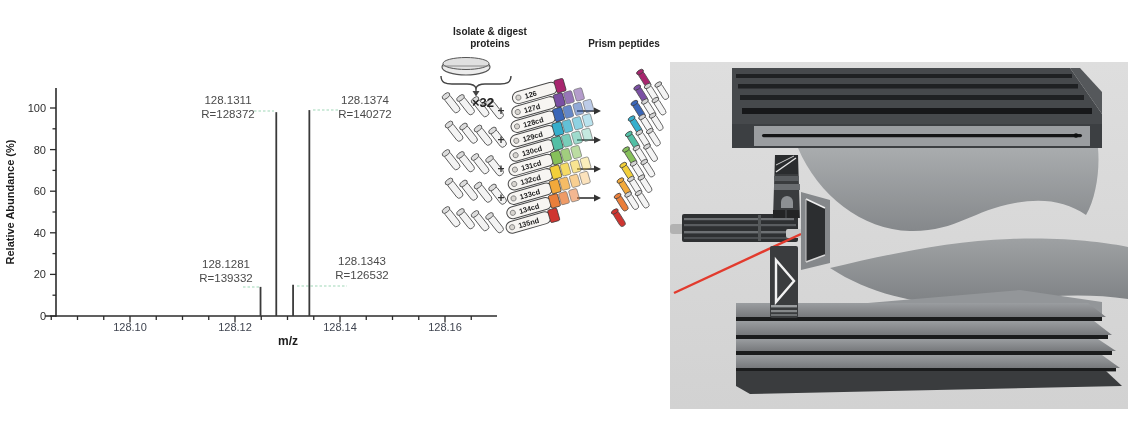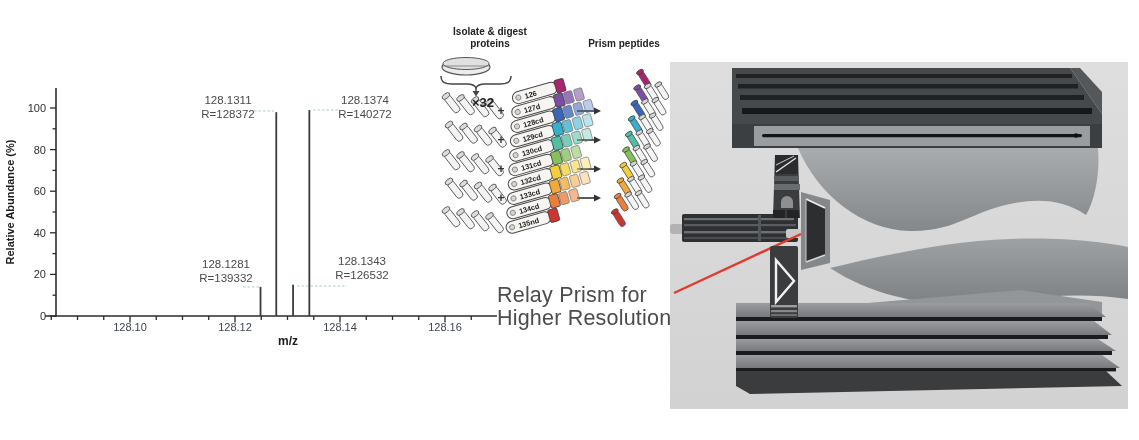--- a/index.html
+++ b/index.html
@@ -472,17 +472,13 @@
               <rect x="-3" y="0" width="6" height="17" rx="2.8" fill="#cf3530" stroke="#555" stroke-width="0.8"></rect>
               <ellipse cx="0" cy="0" rx="3.8" ry="2" fill="#cf3530" stroke="#444" stroke-width="0.8"></ellipse>
             </g>
       </g>
   </svg>
 
   <div class="htext wf-head" style="left:418px;top:26px;width:100px;">Isolate &amp; digest proteins</div>
   <div class="htext times" style="left:472px;top:59px;margin-top:36px;">×32</div>
   <div class="htext wf-head" style="left:552px;top:38px;width:100px;">Prism peptides</div>
 
-  <div class="caption">
-    <div>Relay Prism for</div>
-    <div>Higher Resolution</div>
-  </div>
 </div>
 
 </body></html>

